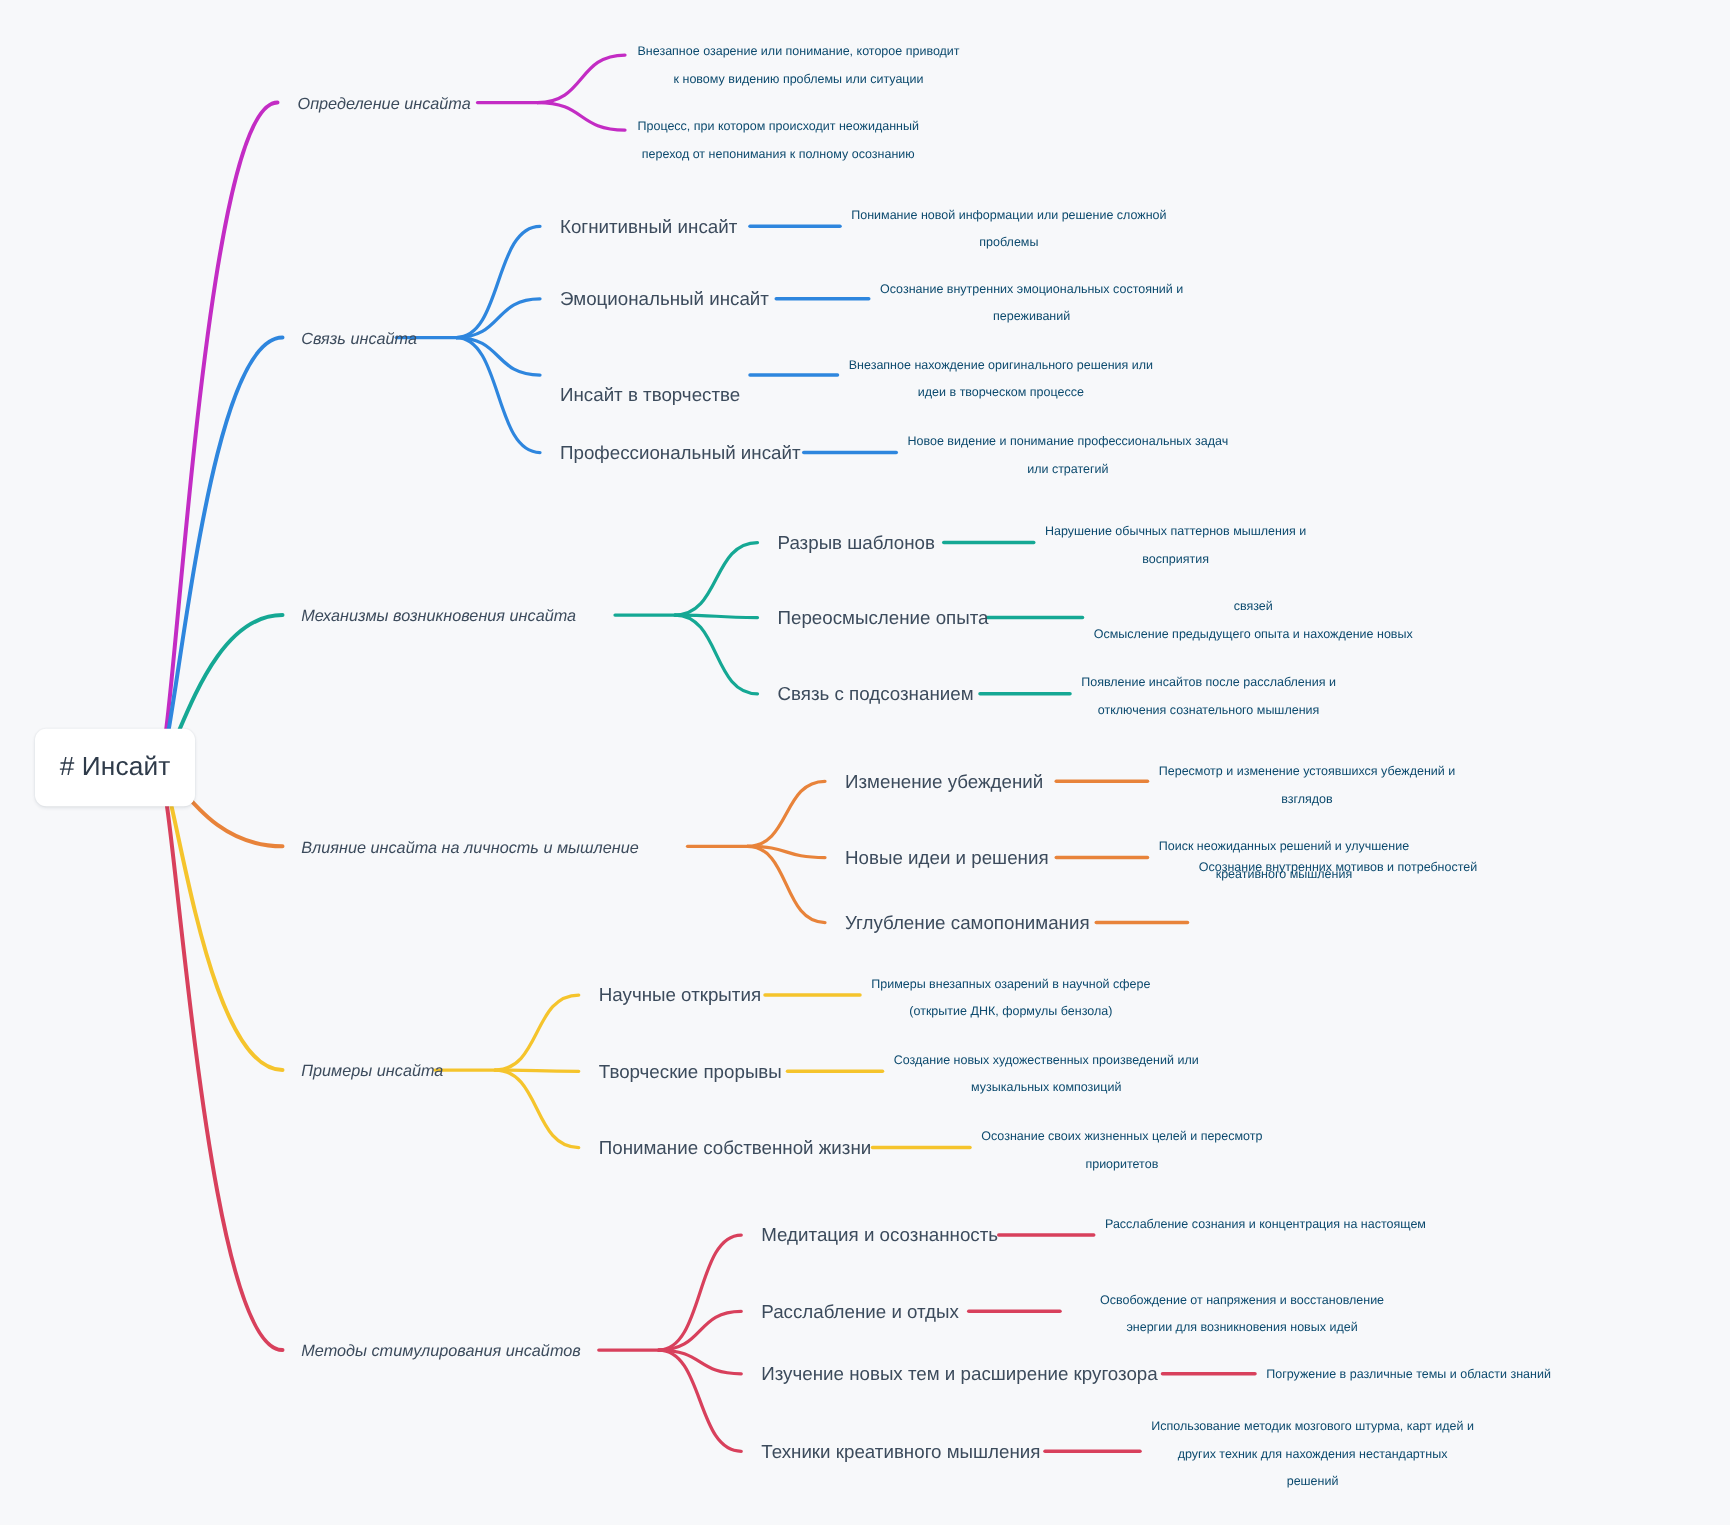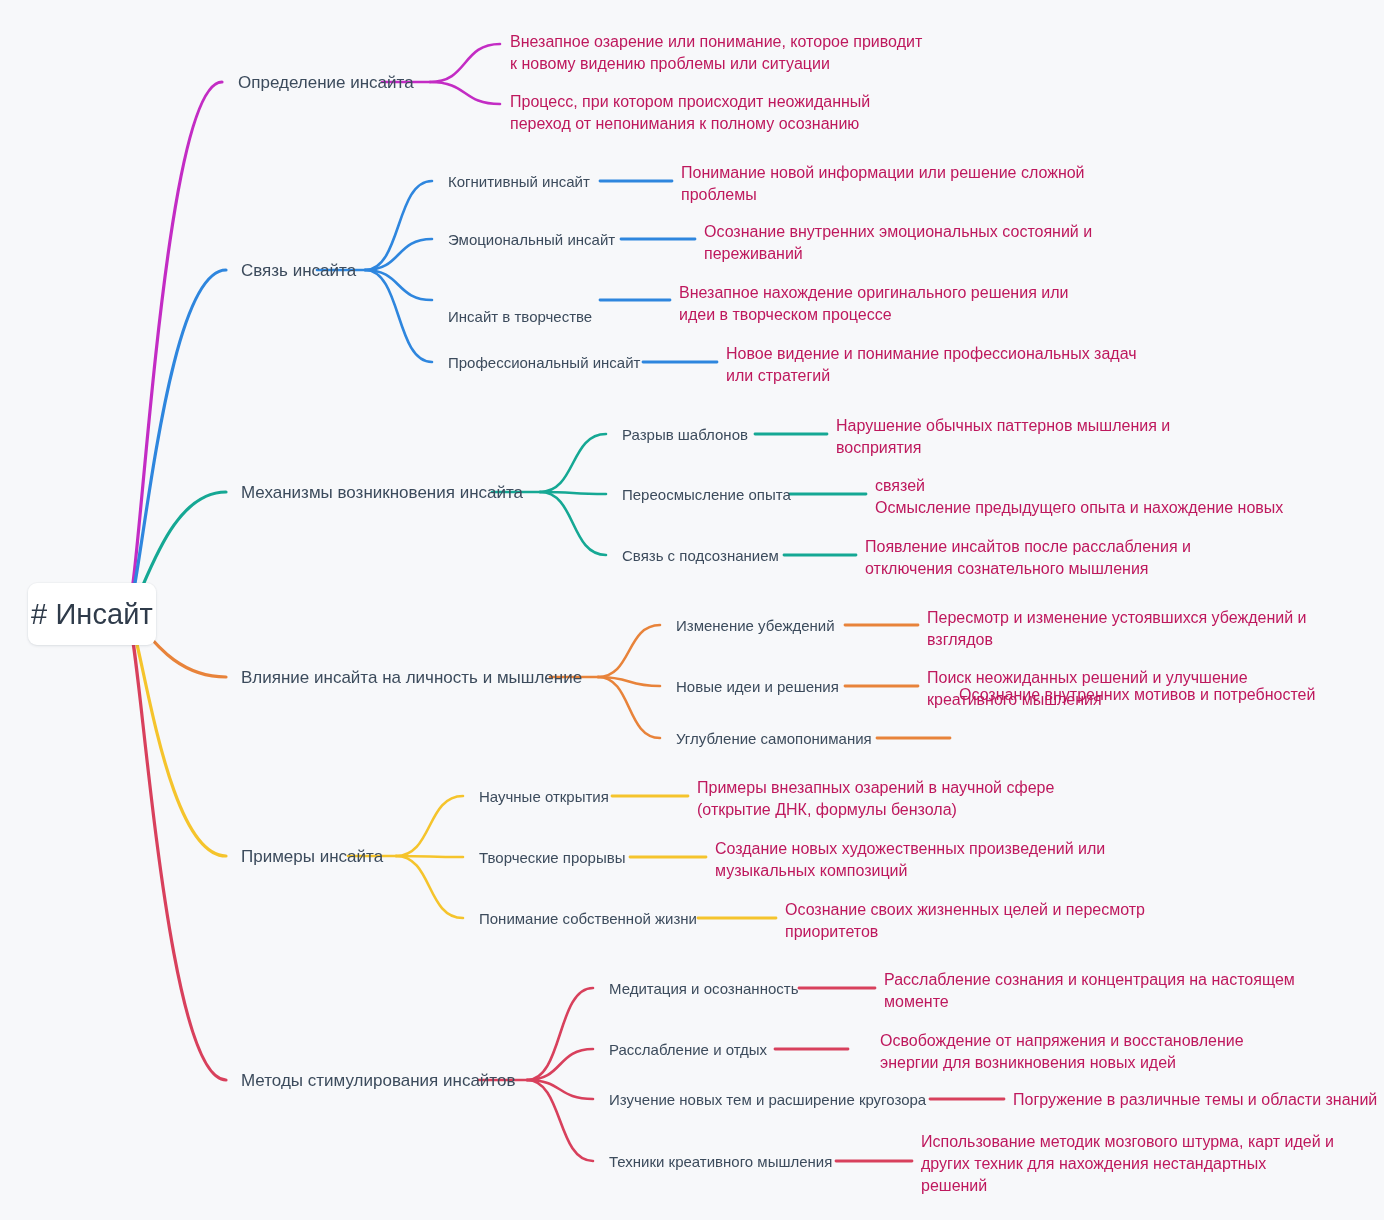--- a/index.html
+++ b/index.html
@@ -39,45 +39,47 @@
     background: #ffffff;
     border-radius: 9px;
     box-shadow: 0 1px 3px rgba(22,40,60,0.10), 0 0 0 1px rgba(22,40,60,0.02);
     display: flex;
     align-items: center;
     justify-content: center;
     padding: 0 20px;
     box-sizing: border-box;
   }
   .root-node .root-label {
-    font-size: 29px;
+    font-size: 21px;
     color: #2f3b4a;
     white-space: nowrap;
     letter-spacing: 0.1px;
   }
   .node-l1 {
     position: absolute;
-    font-size: 17px;
+    font-size: 13px;
     color: #3c4b5c;
     white-space: nowrap;
     line-height: 20px;
+    font-style: italic;
   }
   .node-l2 {
     position: absolute;
     font-size: 15px;
     color: #3c4b5c;
     white-space: nowrap;
     line-height: 19px;
   }
   .node-l3 {
     position: absolute;
-    font-size: 16px;
-    color: #be185d;
+    font-size: 10px;
+    color: #0c4a6e;
     line-height: 22px;
     white-space: pre;
+    text-align: center;
   }
 </style>
 </head>
 <body style="background: rgb(247, 248, 250);">
 
 <div id="map-root">
   <svg class="mm-canvas" id="mm-svg" viewBox="0 0 1384 1220">
       <path d="M 127.84 614 C 141.84 571.44, 163.6208 82, 222 82" stroke="#c32cc4" stroke-width="3.2"></path>
       <path d="M 382 82 L 430 82" stroke="#c32cc4" stroke-width="2.6"></path>
       <path d="M 430 82 C 468.5 82, 461.5 44, 500 44" stroke="#c32cc4" stroke-width="2.6"></path>
@@ -161,21 +163,21 @@
       <div class="node-l3" style="left: 959px; top: 684px;"><div>Осознание внутренних мотивов и потребностей</div></div>
       <div class="node-l1" style="left: 241px; top: 847px;">Примеры инсайта</div>
       <div class="node-l2" style="left: 479px; top: 787px;">Научные открытия</div>
       <div class="node-l3" style="left: 697px; top: 777px;"><div>Примеры внезапных озарений в научной сфере</div><div>(открытие ДНК, формулы бензола)</div></div>
       <div class="node-l2" style="left: 479px; top: 848px;">Творческие прорывы</div>
       <div class="node-l3" style="left: 715px; top: 838px;"><div>Создание новых художественных произведений или</div><div>музыкальных композиций</div></div>
       <div class="node-l2" style="left: 479px; top: 909px;">Понимание собственной жизни</div>
       <div class="node-l3" style="left: 785px; top: 899px;"><div>Осознание своих жизненных целей и пересмотр</div><div>приоритетов</div></div>
       <div class="node-l1" style="left: 241px; top: 1071px;">Методы стимулирования инсайтов</div>
       <div class="node-l2" style="left: 609px; top: 979px;">Медитация и осознанность</div>
-      <div class="node-l3" style="left: 884px; top: 969px;"><div>Расслабление сознания и концентрация на настоящем</div><div>моменте</div></div>
+      <div class="node-l3" style="left: 884px; top: 969px;"><div>Расслабление сознания и концентрация на настоящем</div></div>
       <div class="node-l2" style="left: 609px; top: 1040px;">Расслабление и отдых</div>
       <div class="node-l3" style="left: 880px; top: 1030px;"><div>Освобождение от напряжения и восстановление</div><div>энергии для возникновения новых идей</div></div>
       <div class="node-l2" style="left: 609px; top: 1090px;">Изучение новых тем и расширение кругозора</div>
       <div class="node-l3" style="left: 1013px; top: 1089px;"><div>Погружение в различные темы и области знаний</div></div>
       <div class="node-l2" style="left: 609px; top: 1152px;">Техники креативного мышления</div>
       <div class="node-l3" style="left: 921px; top: 1131px;"><div>Использование методик мозгового штурма, карт идей и</div><div>других техник для нахождения нестандартных</div><div>решений</div></div>
     </div>
 </div>
 
 </body></html>

